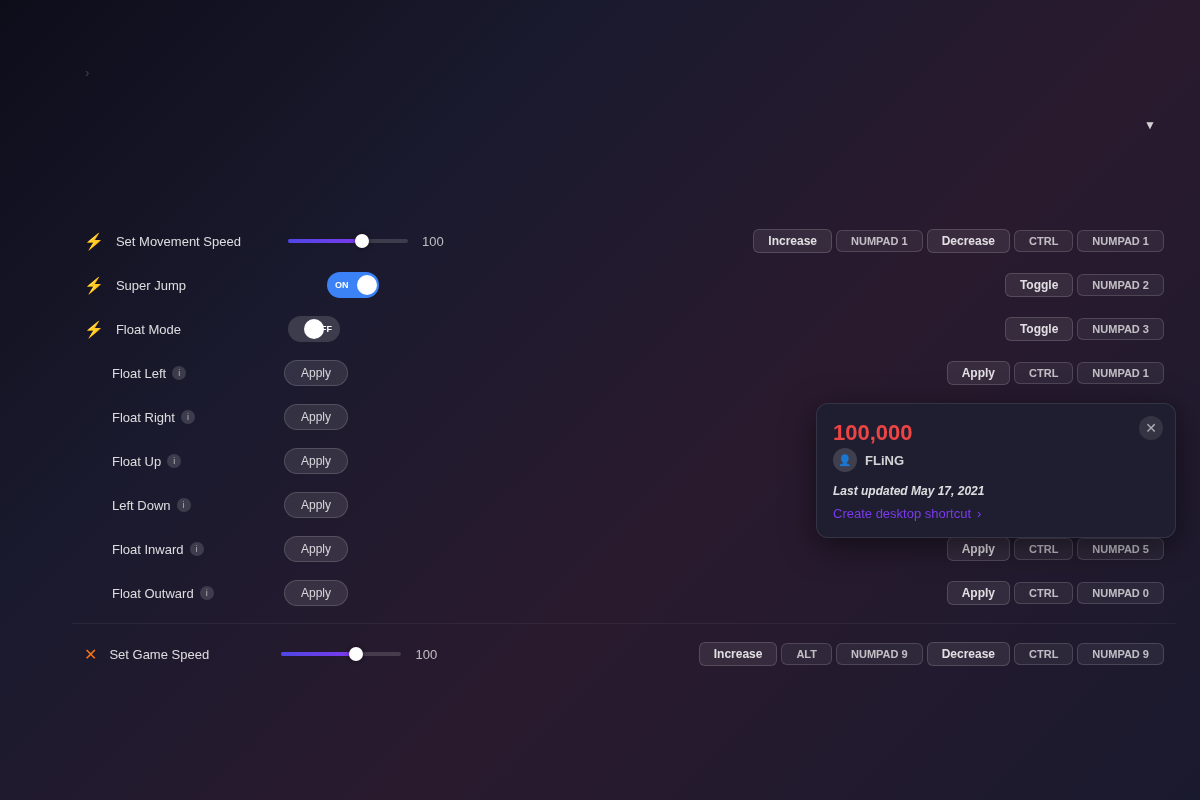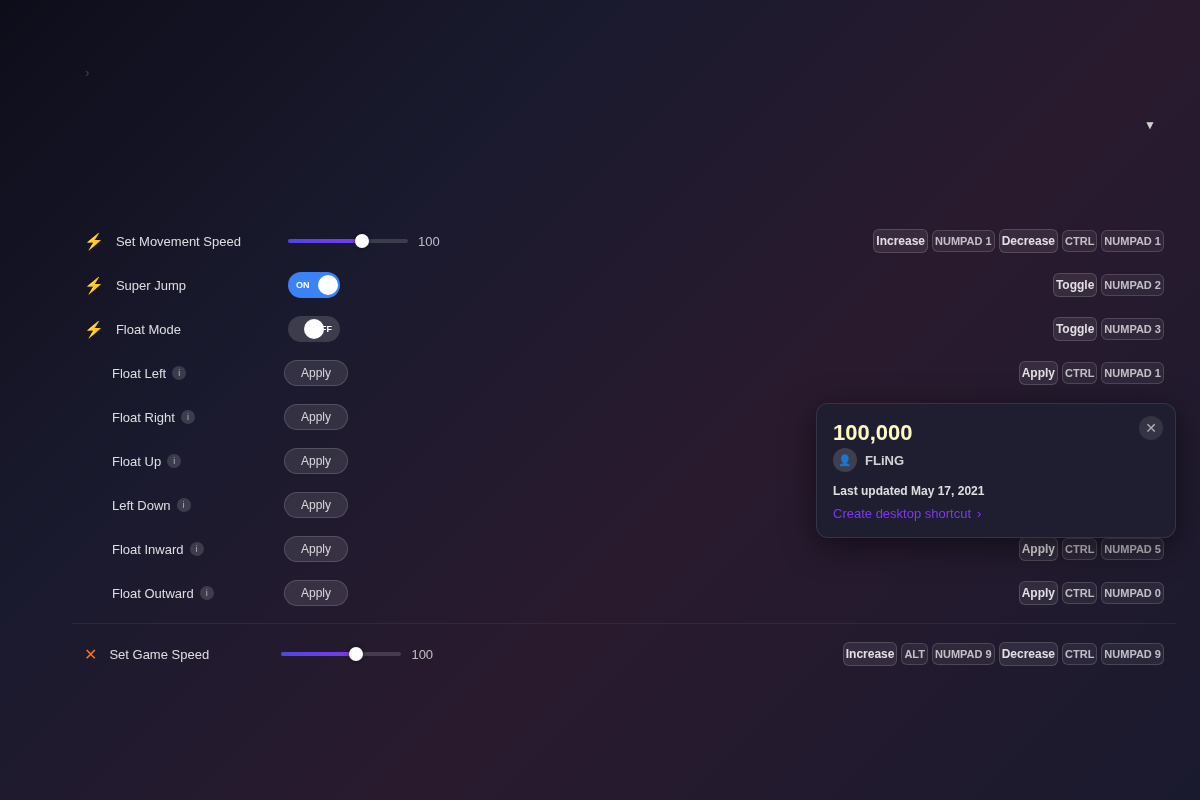--- a/index.html
+++ b/index.html
@@ -448,20 +448,21 @@
       gap: 8px;
       flex: 1;
     }
 
     
     .slider-container {
       display: flex;
       align-items: center;
       gap: 10px;
       min-width: 160px;
+      text-align: center;
     }
 
     .slider-track {
       width: 120px;
       height: 4px;
       background: rgba(255,255,255,0.15);
       border-radius: 2px;
       position: relative;
     }
 
@@ -498,20 +499,21 @@
       align-items: center;
       padding: 2px;
       cursor: pointer;
       position: relative;
       flex-shrink: 0;
     }
 
     .toggle.on {
       background: #3b82f6;
       justify-content: flex-end;
+      margin-left: 39px;
     }
 
     .toggle.off {
       background: rgba(255,255,255,0.15);
       justify-content: center;
     }
 
     .toggle-label {
       position: absolute;
       font-size: 9px;
@@ -543,21 +545,21 @@
 
     
     .keybind-chips {
       display: flex;
       align-items: center;
       gap: 4px;
       flex-wrap: wrap;
     }
 
     .chip {
-      padding: 4px 2px;
+      padding: 4px 14px;
       border-radius: 6px;
       font-size: 11px;
       font-weight: 600;
       border: 1px solid rgba(255,255,255,0.15);
       background: rgba(255,255,255,0.06);
       color: rgba(255,255,255,0.7);
       white-space: nowrap;
       cursor: pointer;
     }
 
@@ -593,21 +595,21 @@
       align-items: center;
       justify-content: center;
       cursor: pointer;
       font-size: 14px;
       color: rgba(255,255,255,0.6);
     }
 
     .popup-members {
       font-size: 22px;
       font-weight: 800;
-      color: #fef9c3;
+      color: #ef4444;
       margin-bottom: 2px;
     }
 
     .popup-members-sub {
       font-size: 13px;
       color: rgba(255,255,255,0.5);
       margin-bottom: 12px;
     }
 
     .popup-author {
@@ -631,20 +633,21 @@
     .author-name {
       font-size: 13px;
       font-weight: 700;
       color: rgba(255,255,255,0.8);
     }
 
     .popup-updated {
       font-size: 12px;
       color: rgba(255,255,255,0.5);
       margin-bottom: 8px;
+      font-style: italic;
     }
 
     .popup-updated span {
       color: rgba(255,255,255,0.85);
       font-weight: 600;
     }
 
     .popup-shortcut {
       display: flex;
       align-items: center;

